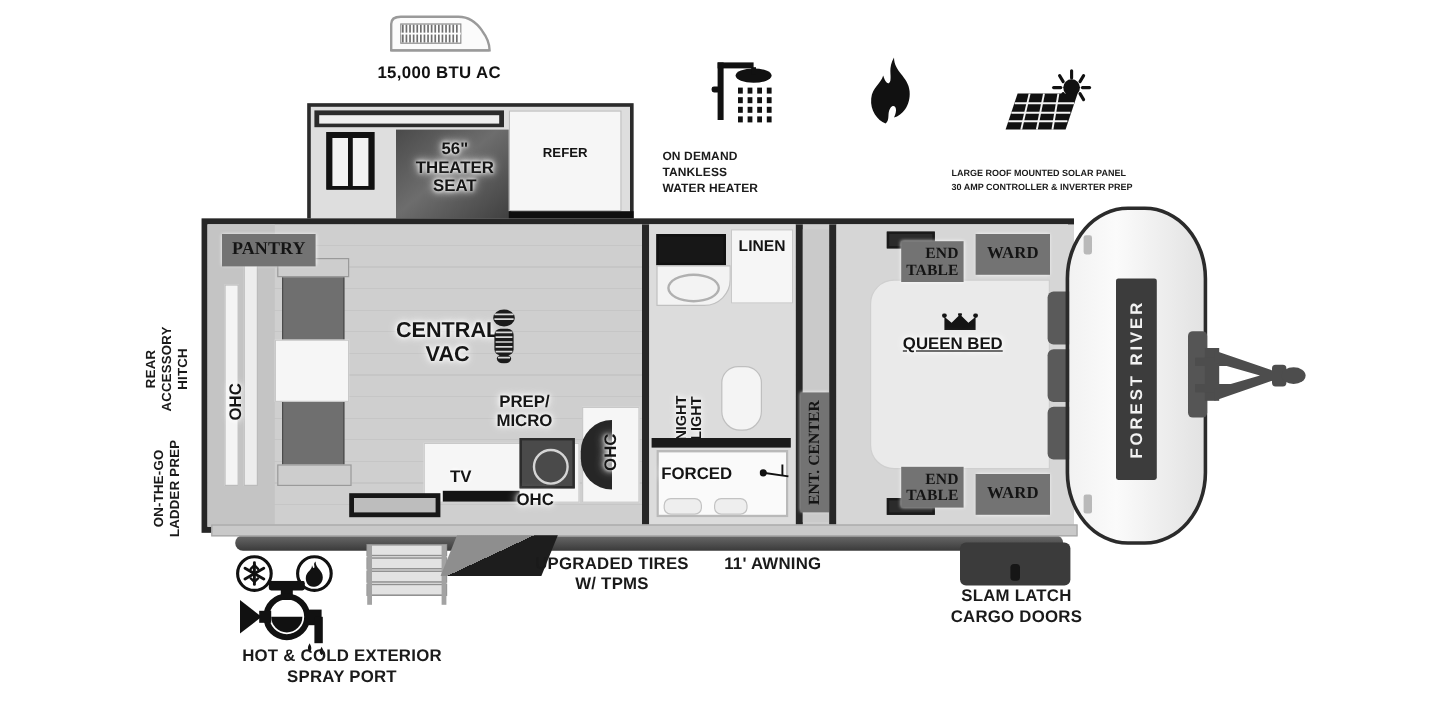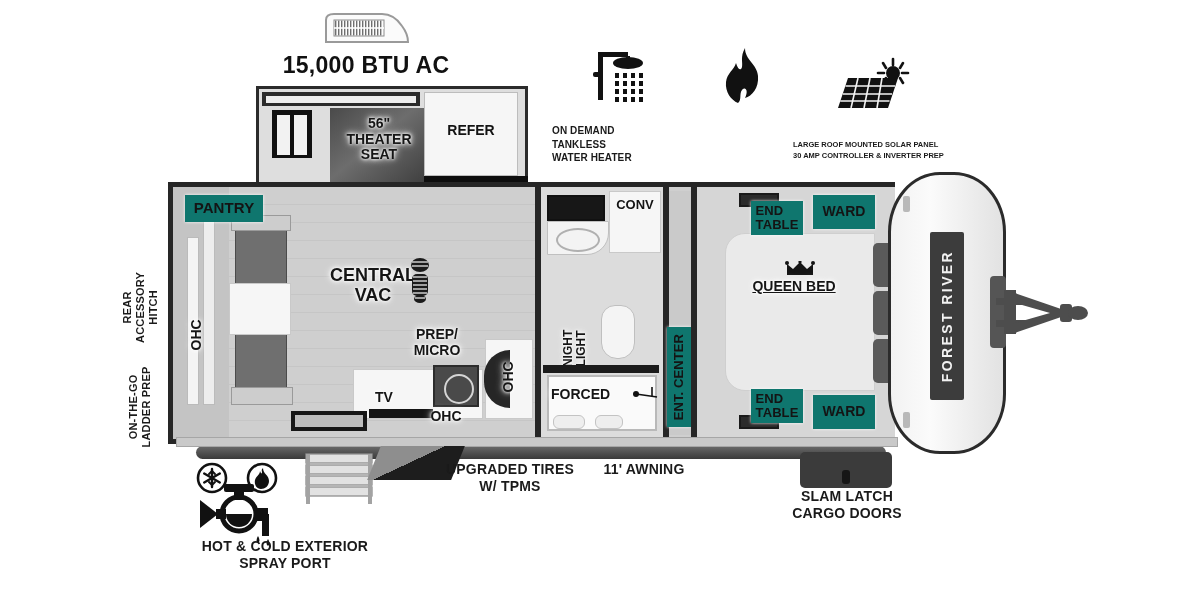--- a/index.html
+++ b/index.html
@@ -21,21 +21,21 @@
     font-size:10px;
     font-weight:bold;
     color:#1a1a1a;
     text-align:left;
     line-height:1.35;
     white-space:pre-line;
     letter-spacing:.1px;
   }
   .feat-cap.tiny{font-size:7.5px;line-height:1.45;letter-spacing:0;}
   .ac-cap{
-    font-size:23px;font-weight:bold;color:#111;text-align:center;letter-spacing:.3px;
+    font-size:14px;font-weight:bold;color:#111;text-align:center;letter-spacing:.3px;
   }
 
   
   #plan{
     position:absolute;
     left:168px; top:182px;
     width:727px; height:262px;
     background:#d2d2d2;
     border:5px solid #262626;
     box-sizing:border-box;
@@ -48,31 +48,32 @@
         #cfcfcf 0px,#cfcfcf 17px,
         #c6c6c6 17px,#c6c6c6 18px),
       repeating-linear-gradient(to right,
         rgba(0,0,0,.045) 0px, rgba(0,0,0,.045) 1px,
         rgba(0,0,0,0) 1px, rgba(0,0,0,0) 61px);
   }
   .wall{position:absolute;background:#262626;}
 
   .callout{
     position:absolute;
-    background:#0f766e;
+    background:#737373;
     color:#141414;
     font-weight:bold;
     display:flex;
     align-items:center;
     justify-content:center;
-    text-align:left;
+    text-align:right;
     line-height:1.1;
     white-space:pre-line;
     box-shadow:0 0 3px rgba(255,255,255,.9);
     letter-spacing:.1px;
+    font-family:Liberation Serif, serif;
   }
   .onfloor{
     position:absolute;
     color:#151515;
     font-weight:bold;
     text-align:center;
     line-height:1.12;
     white-space:pre-line;
     text-shadow:0 0 5px #fff,0 0 9px #fff,0 0 3px #fff;
   }
@@ -231,21 +232,21 @@
   </div>
 
   <div class="abs" style="left:330px;top:108px;width:96px;height:78px;
        background:linear-gradient(140deg,#4a4a4a,#6d6d6d 45%,#3d3d3d);"></div>
   <div class="onfloor" style="left:333px;top:116px;width:92px;font-size:14px;">56"
 THEATER
 SEAT</div>
 
   <div class="abs" style="left:424px;top:92px;width:94px;height:84px;
        background:#f6f6f6;border:1px solid #bdbdbd;box-sizing:border-box;"></div>
-  <div class="abs" style="left:431px;top:122px;width:80px;font-size:14px;font-weight:bold;color:#131313;text-align:center;">REFER</div>
+  <div class="abs" style="left:431px;top:122px;width:80px;font-size:11px;font-weight:bold;color:#131313;text-align:center;">REFER</div>
   <div class="abs" style="left:424px;top:176px;width:104px;height:22px;background:#0e0e0e;"></div>
 
   <div id="plan">
     <div id="floor"></div>
 
     <div class="abs" style="left:0px;top:0px;width:56px;height:252px;background:#c4c4c4;"></div>
     <div class="abs" style="left:14px;top:50px;width:12px;height:168px;background:#f4f4f4;border:1px solid #bbb;box-sizing:border-box;"></div>
     <div class="abs" style="left:30px;top:30px;width:12px;height:188px;background:#ededed;border:1px solid #bbb;box-sizing:border-box;"></div>
     <div class="onfloor rot90" style="left:-4px;top:140px;width:56px;font-size:14px;">OHC</div>
 
@@ -301,21 +302,21 @@
     <div class="wall" style="left:362px;top:0px;width:6px;height:252px;"></div>
     <div class="wall" style="left:490px;top:0px;width:6px;height:252px;"></div>
     <div class="abs" style="left:368px;top:0px;width:122px;height:252px;background:#dcdcdc;"></div>
 
     <div class="abs" style="left:374px;top:8px;width:58px;height:26px;background:#171717;border:2px solid #111;box-sizing:border-box;"></div>
     <div class="abs" style="left:374px;top:34px;width:62px;height:34px;background:#f3f3f3;border:1px solid #c0c0c0;box-sizing:border-box;border-radius:0 0 22px 0;">
       <div style="position:absolute;left:8px;top:6px;width:40px;height:20px;border:2px solid #b0b0b0;border-radius:50%;"></div>
     </div>
 
     <div class="white-box abs" style="left:436px;top:4px;width:52px;height:62px;"></div>
-    <div class="abs" style="left:436px;top:10px;width:52px;font-size:13px;font-weight:bold;color:#141414;text-align:center;">CONV</div>
+    <div class="abs" style="left:436px;top:10px;width:52px;font-size:13px;font-weight:bold;color:#141414;text-align:center;">LINEN</div>
 
     <div class="abs" style="left:428px;top:118px;width:34px;height:54px;background:#f4f4f4;border:1px solid #bfbfbf;border-radius:14px 14px 16px 16px;box-sizing:border-box;"></div>
     <div class="onfloor rot90" style="left:372px;top:148px;width:60px;font-size:12px;">NIGHT
 LIGHT</div>
 
     <div class="abs" style="left:370px;top:178px;width:116px;height:8px;background:#1b1b1b;"></div>
     <div class="abs" style="left:374px;top:188px;width:110px;height:56px;background:#fafafa;border:2px solid #b9b9b9;box-sizing:border-box;"></div>
     <div class="abs" style="left:380px;top:228px;width:32px;height:14px;background:#eee;border:1px solid #c3c3c3;border-radius:6px;box-sizing:border-box;"></div>
     <div class="abs" style="left:422px;top:228px;width:28px;height:14px;background:#eee;border:1px solid #c3c3c3;border-radius:6px;box-sizing:border-box;"></div>
     <div class="onfloor" style="left:378px;top:200px;width:86px;font-size:14px;text-align:left;">FORCED</div>

